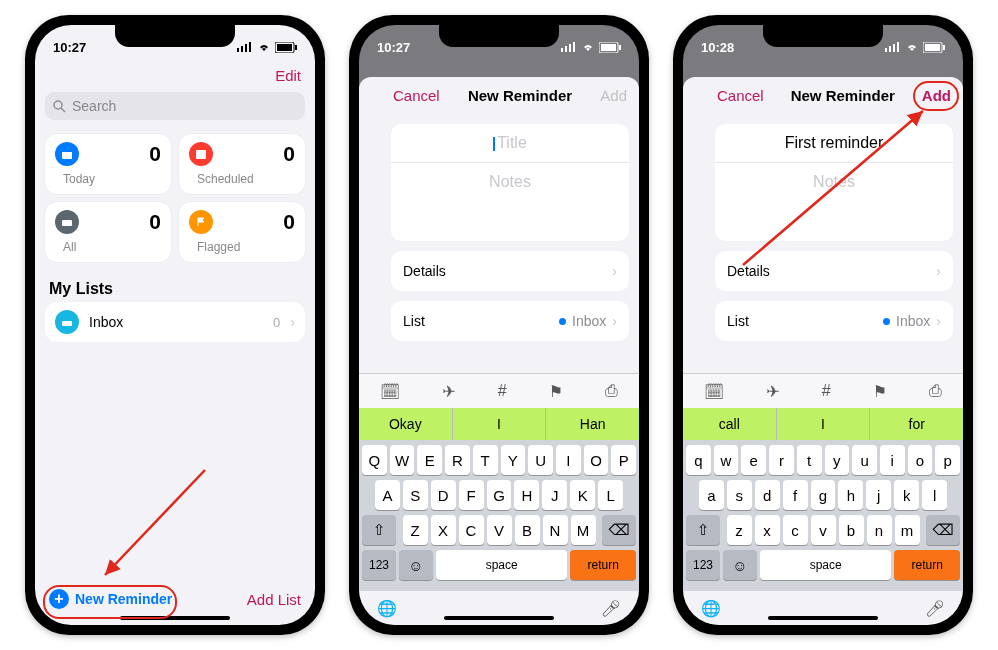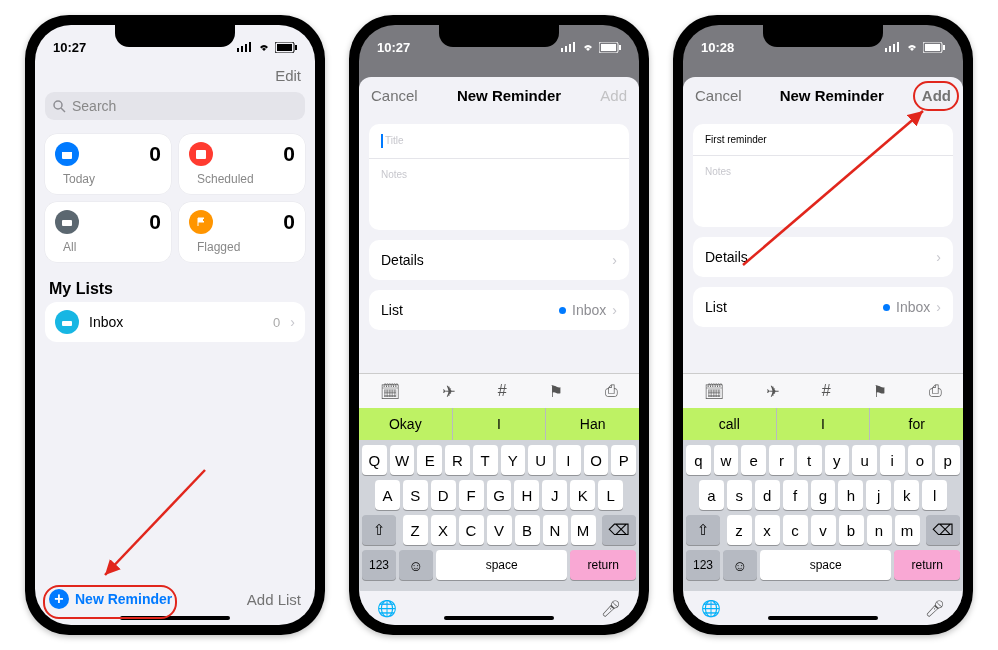--- a/index.html
+++ b/index.html
@@ -5,63 +5,63 @@
 html,body{margin:0;padding:0;background:#fff;font-family:-apple-system,Helvetica,Arial,sans-serif;}
 .stage{width:998px;height:650px;position:relative;display:flex;justify-content:center;gap:24px;align-items:center;}
 .phone{width:300px;height:620px;background:#000;border-radius:44px;padding:10px;box-sizing:border-box;position:relative;box-shadow:0 2px 6px rgba(0,0,0,.25);}
 .screen{width:100%;height:100%;background:#f2f2f7;border-radius:36px;position:relative;overflow:hidden;}
 .notch{position:absolute;top:0;left:50%;transform:translateX(-50%);width:120px;height:22px;background:#000;border-radius:0 0 14px 14px;z-index:10;}
 .statusbar{display:flex;justify-content:space-between;align-items:center;padding:8px 18px 0 18px;height:28px;font-size:13px;font-weight:600;color:#000;}
 .statusbar .right{display:flex;gap:4px;align-items:center;}
 svg{display:block;}
 .content{position:absolute;top:36px;left:0;right:0;bottom:0;}
 .toprow{display:flex;justify-content:flex-end;padding:6px 14px 4px 14px;}
-.link{color:#737373;font-size:15px;}
+.link{color:#be185d;font-size:15px;}
 .searchbar{margin:4px 10px;background:#e4e4ea;border-radius:9px;height:28px;display:flex;align-items:center;padding:0 8px;color:#888;font-size:14px;gap:6px;}
 .grid{display:grid;grid-template-columns:1fr 1fr;gap:8px;padding:10px;}
 .card{background:#fff;border-radius:12px;padding:8px 10px;box-shadow:0 0 0 .5px rgba(0,0,0,.05);}
 .card-top{display:flex;justify-content:space-between;align-items:flex-start;}
 .card-icon{width:24px;height:24px;border-radius:12px;display:flex;align-items:center;justify-content:center;}
 .card-num{font-size:21px;font-weight:700;}
 .card-label{font-size:12px;color:#888;margin-top:6px;margin-left:8px;}
 .section-h{font-size:16px;font-weight:700;padding:8px 14px 4px 14px;}
 .listrow{background:#fff;margin:0 10px;border-radius:12px;display:flex;align-items:center;padding:8px 10px;gap:10px;font-size:14px;}
 .listrow .grow{flex:1;}
 .listrow .count{color:#aaa;font-size:13px;}
 .bottombar{position:absolute;bottom:10px;left:0;right:0;display:flex;justify-content:space-between;align-items:center;padding:0 14px 6px 14px;}
 .newrem{display:flex;align-items:center;gap:6px;font-size:14px;font-weight:600;}
 .plus{width:20px;height:20px;border-radius:10px;background:#007aff;color:#fff;display:flex;align-items:center;justify-content:center;font-size:16px;font-weight:700;}
 .homebar{position:absolute;bottom:5px;left:50%;transform:translateX(-50%);width:110px;height:4px;background:#000;border-radius:3px;}
 .callout{position:absolute;border:2.5px solid #e1261c;border-radius:16px;pointer-events:none;}
 .arrow-svg{position:absolute;pointer-events:none;}
 
 .screen.dim{background:#7a7a7f;}
-.modal{position:absolute;top:52px;left:0;right:0;bottom:0;background:#f2f2f7;border-radius:12px 12px 0 0;}
+.modal{position:absolute;top:52px;left:0;right:0;bottom:0;background:#f2f2f7;border-radius:12px 12px 0 0;padding-left:22px;}
 .modal-head{display:flex;justify-content:space-between;align-items:center;padding:10px 12px;font-size:15px;}
 .modal-title{font-weight:600;color:#000;}
 .section{background:#fff;margin:10px;border-radius:10px;}
-.inputrow{padding:10px 12px;font-size:10px;color:#c7c7cd;}
+.inputrow{padding:10px 12px;font-size:16px;color:#c7c7cd;text-align:center;}
 .inputrow.filled{color:#000;}
 .rowdiv{border-top:.5px solid #e5e5ea;}
 .optrow{background:#fff;margin:0 10px 10px 10px;border-radius:10px;padding:12px;font-size:14px;color:#000;display:flex;align-items:center;}
 .optrow .grow{flex:1;}
 .dot{width:7px;height:7px;border-radius:4px;background:#007aff;display:inline-block;margin-right:6px;}
 .chev{color:#c7c7cd;}
 
 .kbwrap{position:absolute;left:0;right:0;bottom:0;}
 .kbtool{height:34px;background:#f7f7f9;border-top:.5px solid #ccc;display:flex;justify-content:space-around;align-items:center;color:#555;}
 .sugg{height:32px;background:#bef264;display:flex;}
 .sugg div{flex:1;display:flex;align-items:center;justify-content:center;font-size:14px;color:#000;border-right:.5px solid #b8bac0;}
 .sugg div:last-child{border-right:none;}
 .kb{background:#d1d4da;padding:5px 3px 6px 3px;}
 .kbrow{display:flex;justify-content:center;gap:3px;margin-bottom:5px;}
 .key{background:#fff;border-radius:4px;height:30px;display:flex;align-items:center;justify-content:center;font-size:15px;box-shadow:0 1px 0 rgba(0,0,0,.3);flex:1;max-width:25px;}
 .key.fn{background:#b6bac2;max-width:34px;flex:1.3;}
 .key.space{max-width:none;flex:4;}
-.key.ret{background:#f9a8d4;max-width:none;flex:2;font-size:12px;}
+.key.ret{background:#f97316;max-width:none;flex:2;font-size:12px;}
 .kbbot{height:34px;display:flex;justify-content:space-between;align-items:center;padding:0 18px;color:#555;}
 .cursor{display:inline-block;width:2px;height:14px;background:#007aff;vertical-align:middle;}
 .disabled{color:#c2c2c4;}
 </style>
 </head>
 <body>
 
 <div class="stage">
 
 <div class="phone">

